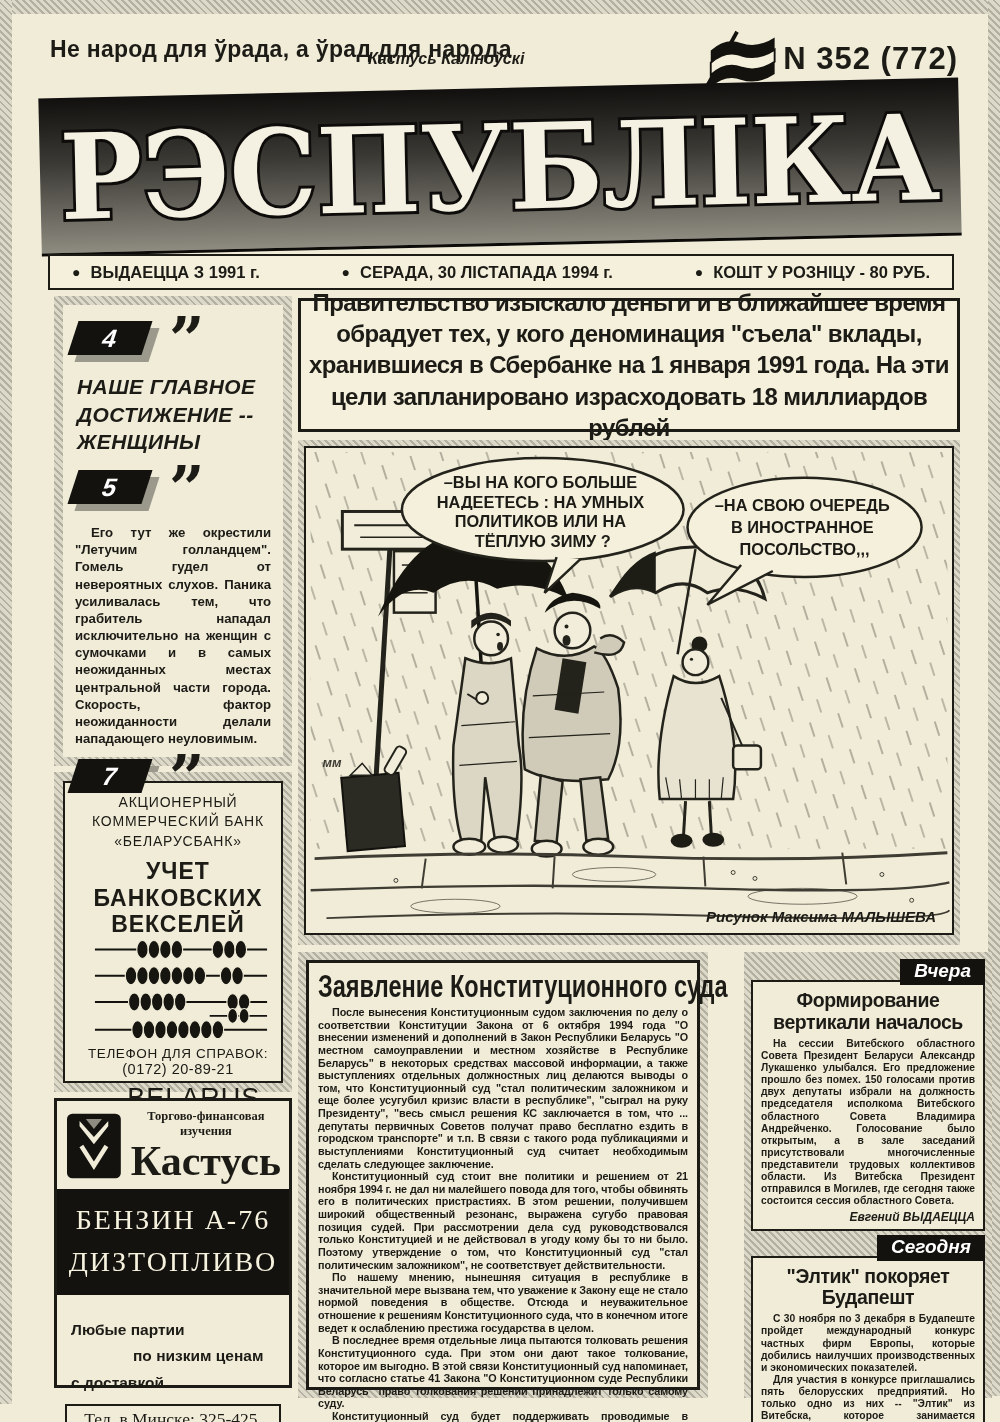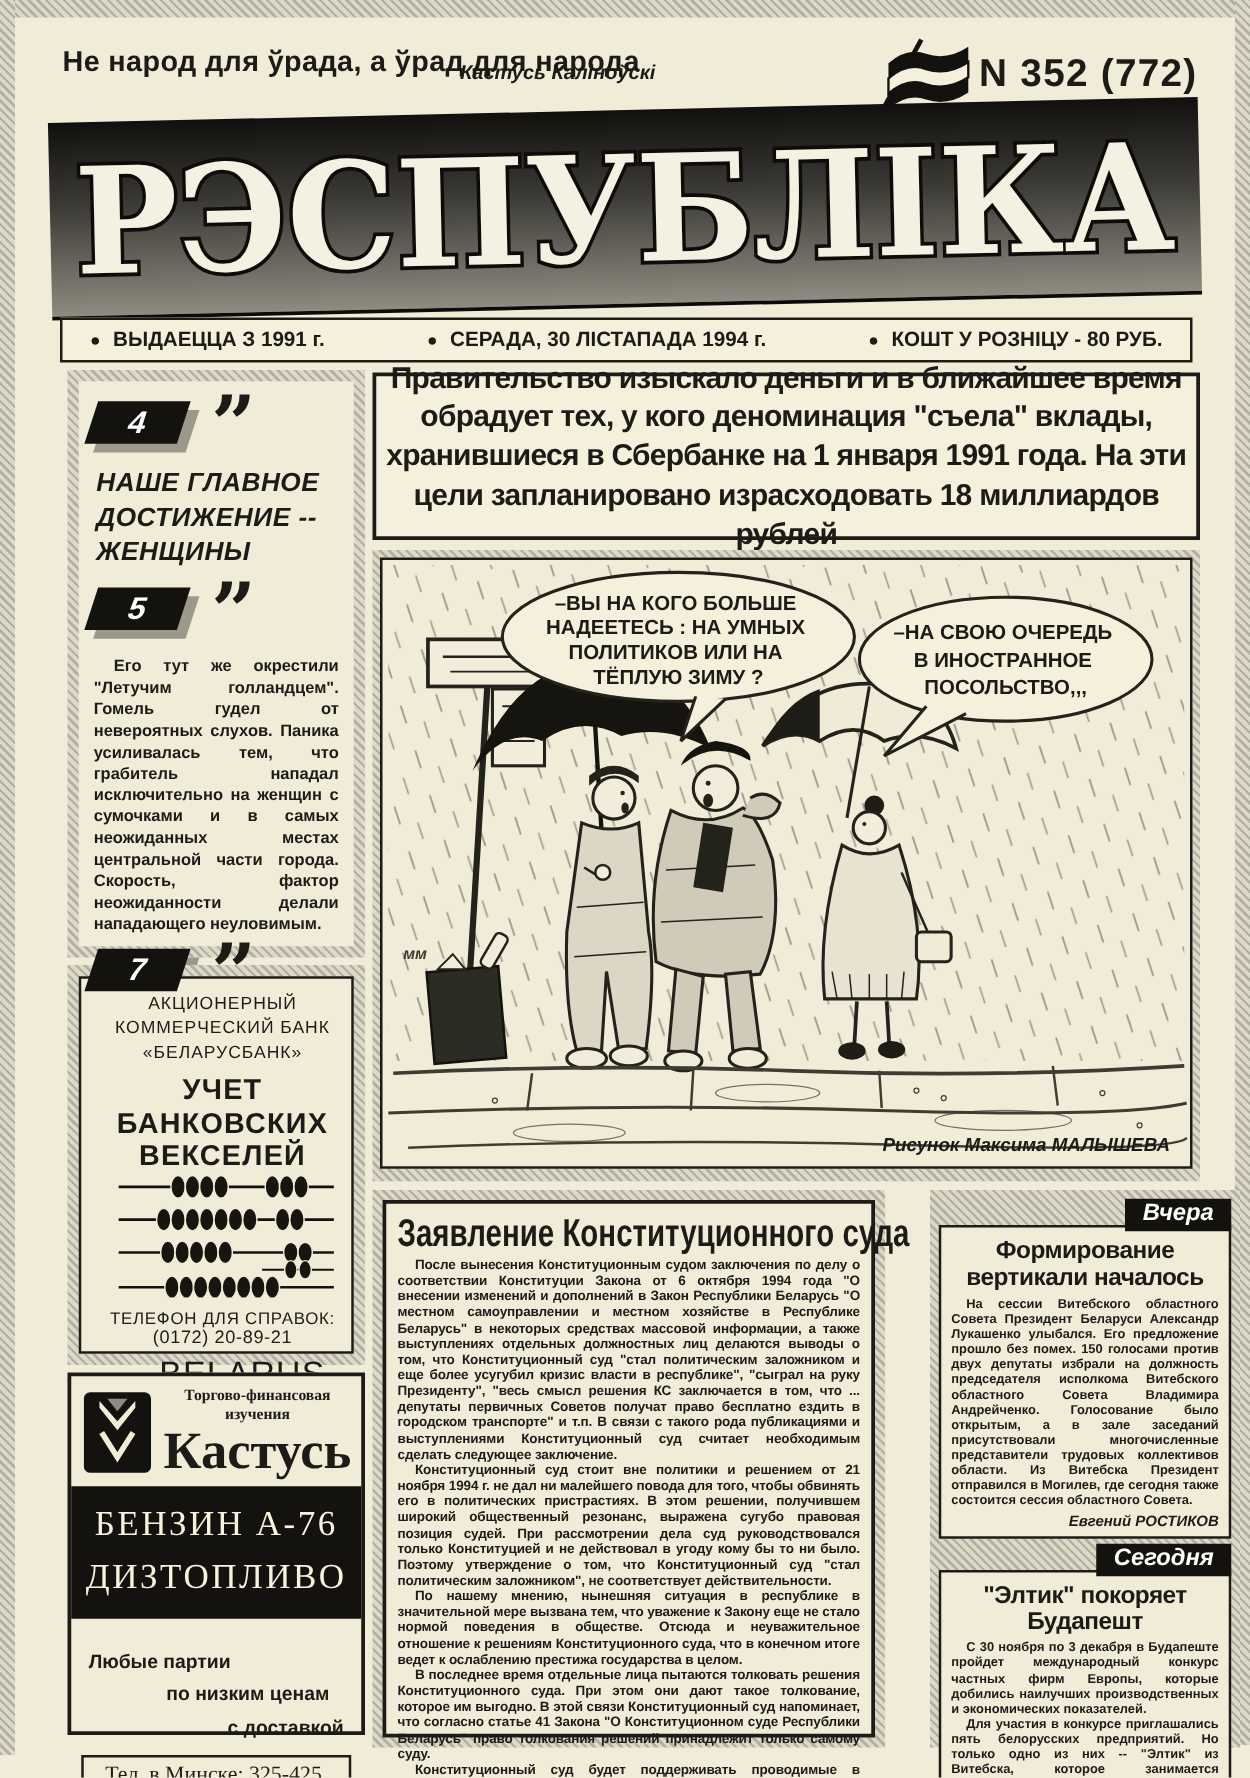--- a/index.html
+++ b/index.html
@@ -54,21 +54,21 @@
 
   .triol{top:1098px;height:290px;padding:0;}
   .triol .inner{border:3px solid var(--ink);}
   .triol-top{display:flex;gap:10px;padding:8px 8px 6px 10px;align-items:center;}
   .triol-texts{flex:1;text-align:center;}
   .triol-type{font-family:"Liberation Serif",serif;font-weight:700;font-size:12.5px;}
   .triol-brand{font-family:"Liberation Serif",serif;font-weight:700;font-size:42px;line-height:1.05;}
   .triol-black{background:#13120e;color:#f6f2de;text-align:center;
     font-family:"Liberation Serif",serif;font-size:28px;letter-spacing:2px;line-height:1.5;padding:10px 0 12px 0;}
   .triol-offers{padding:22px 14px 4px 14px;font-weight:700;font-size:15.5px;line-height:1.7;}
-  .offer2{padding-left:62px;} .offer3{text-align:right;}
+  .offer2{padding-left:62px;} .offer3{text-align:left;}
   .triol-phone{margin:4px 8px 8px 8px;border:2px solid var(--ink);text-align:center;
     font-family:"Liberation Serif",serif;font-size:17.5px;padding:3px 0;}
 
   
   .headline-box{position:absolute;left:298px;top:298px;width:662px;height:134px;border:3px solid var(--ink);
     background:var(--cream2);display:flex;align-items:center;justify-content:center;}
   .hl{font-size:24px;font-weight:800;letter-spacing:-.6px;line-height:1.3;text-align:center;width:100%;}
 
   .cartoon{position:absolute;left:298px;top:440px;width:662px;height:505px;padding:6px;}
   .cartoon .inner{border:2px solid var(--ink);position:relative;background:var(--cream);}
@@ -393,21 +393,21 @@
     <p>Конституционный суд будет поддерживать проводимые в соответствии с Конституцией демократические реформы, утверждать законность в правотворчестве и правоприменении.</p>
 
   </div>
 </article>
 
 <aside class="news hatch">
   <div class="tab">Вчера</div>
   <div class="news-box">
     <h2 class="news-title">Формирование вертикали началось</h2>
     <p>На сессии Витебского областного Совета Президент Беларуси Александр Лукашенко улыбался. Его предложение прошло без помех. 150 голосами против двух депутаты избрали на должность председателя исполкома Витебского областного Совета Владимира Андрейченко. Голосование было открытым, а в зале заседаний присутствовали многочисленные представители трудовых коллективов области. Из Витебска Президент отправился в Могилев, где сегодня также состоится сессия областного Совета.</p>
-    <div class="news-author">Евгений РОСТИКОВ</div>
+    <div class="news-author">Евгений ВЫДАЕЦЦА</div>
   </div>
   <div class="tab tab-today">Сегодня</div>
   <div class="news-box">
     <h2 class="news-title">"Элтик" покоряет Будапешт</h2>
     <p>С 30 ноября по 3 декабря в Будапеште пройдет международный конкурс частных фирм Европы, которые добились наилучших производственных и экономических показателей.</p>
     <p>Для участия в конкурсе приглашались пять белорусских предприятий. Но только одно из них -- "Элтик" из Витебска, которое занимается производством мебели и бытовой техники, после всестороннего изучения представленных накануне в Будапешт документов было названо в числе лучших. Его представители и отправились за наградой. Подобные мероприятия организаторы намерены проводить каждый год.</p>
 
   </div>
 </aside>
 

